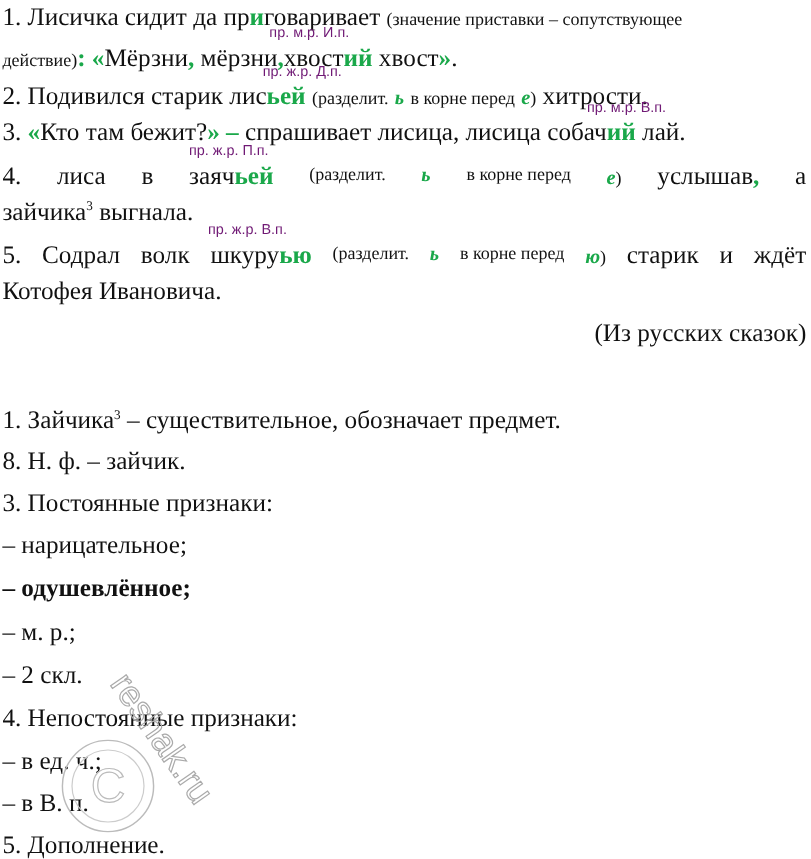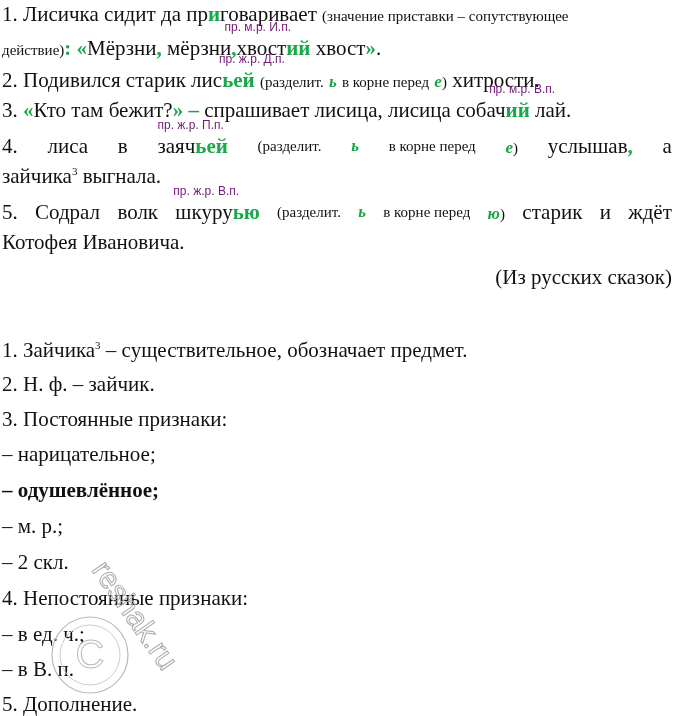--- a/index.html
+++ b/index.html
@@ -82,21 +82,21 @@
 </div>
 <div class="line" style="top:230px;">
   <span>Котофея Ивановича.</span>
 </div>
 
 <div class="line source" style="left:auto;">(Из русских сказок)</div>
 
 <div class="line" style="top:338px;">
   <span>1. Зайчика</span><sup>3</sup><span> – существительное, обозначает предмет.</span>
 </div>
-<div class="line" style="top:372px;">2. Н. ф. – зайчик.</div>
+<div class="line" style="top:372px;">8. Н. ф. – зайчик.</div>
 <div class="line" style="top:407px;">3. Постоянные признаки:</div>
 <div class="line" style="top:442px;">– нарицательное;</div>
 <div class="line" style="top:478px;font-weight:bold;">– одушевлённое;</div>
 <div class="line" style="top:514px;">– м. р.;</div>
 <div class="line" style="top:550px;text-align:right;">– 2 скл.</div>
 <div class="line" style="top:586px;">4. Непостоянные признаки:</div>
 <div class="line" style="top:622px;">– в ед. ч.;</div>
 <div class="line" style="top:657px;">– в В. п.</div>
 <div class="line" style="top:692px;">5. Дополнение.</div>
 

